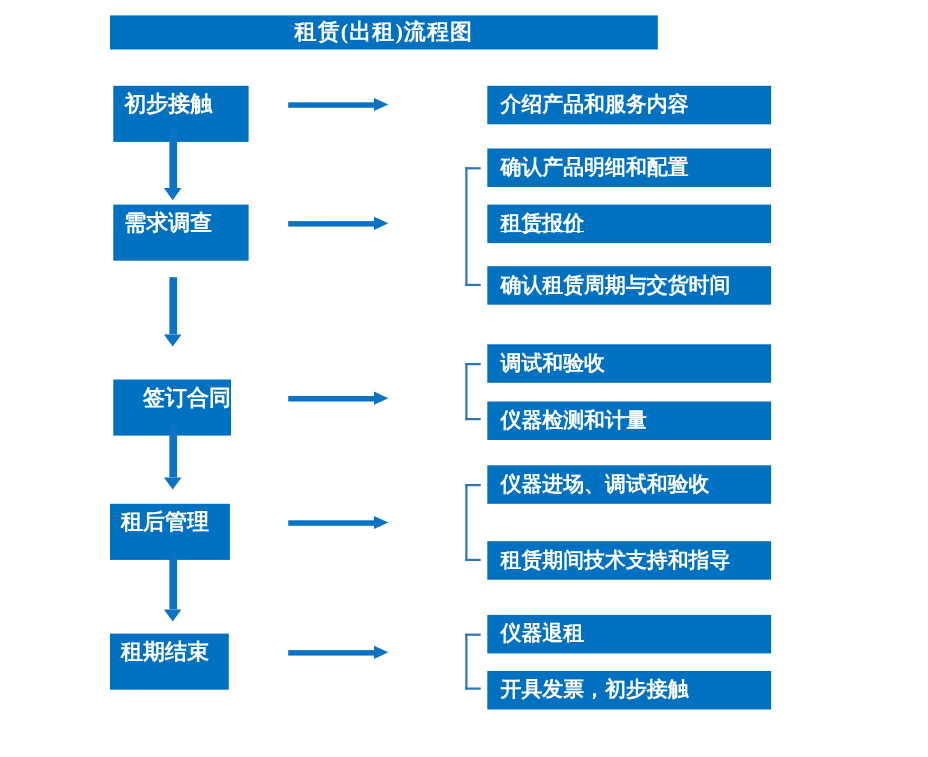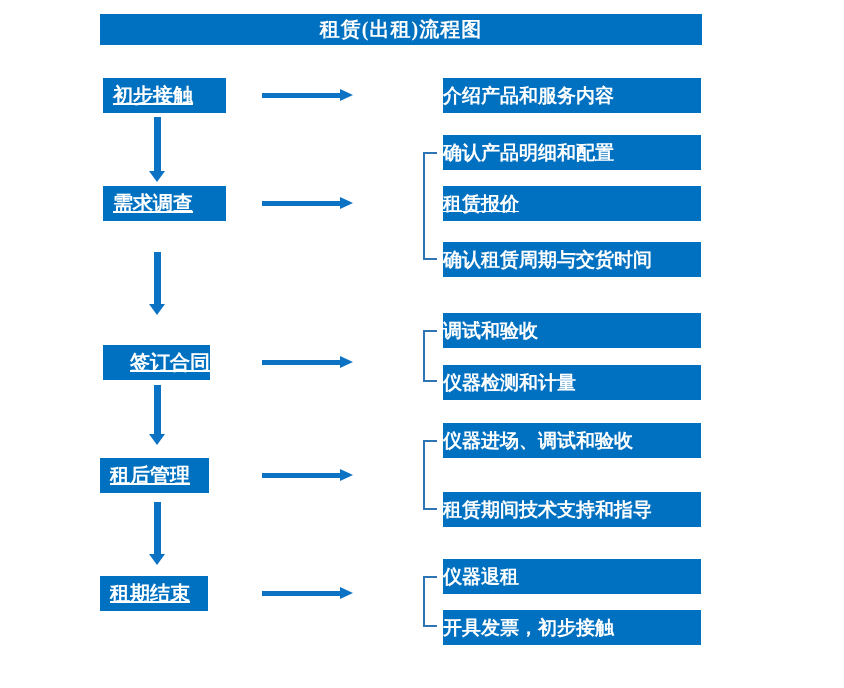--- a/index.html
+++ b/index.html
@@ -7,34 +7,34 @@
     --arrow-blue:#0B72C4;
     --bracket-blue:#2E75B6;
     --text-white:#FFFFFF;
   }
   html,body{margin:0;padding:0;background:#FFFFFF;}
   #canvas{
     position:relative;width:844px;height:688px;background:#FFFFFF;overflow:hidden;
     font-family:"Liberation Serif","DejaVu Serif",serif;
   }
   .titlebar{
-    position:absolute;left:100px;top:14px;width:602px;height:31px;
+    position:absolute;left:100px;top:14px;width:498px;height:31px;
     background:var(--box-blue);color:var(--text-white);
     font-weight:bold;font-size:20px;line-height:31px;text-align:center;
     letter-spacing:1px;
   }
   .lbox{
     position:absolute;background:var(--box-blue);color:var(--text-white);
-    font-weight:bold;font-size:20px;height:35px;line-height:35px;
-    padding-left:10px;box-sizing:border-box;white-space:nowrap;text-decoration:underline;
+    font-weight:bold;font-size:20px;height:51px;line-height:35px;
+    padding-left:10px;box-sizing:border-box;white-space:nowrap;
   }
   .rbox{
     position:absolute;left:443px;width:258px;background:var(--box-blue);
     color:var(--text-white);font-weight:bold;font-size:19px;height:35px;
-    line-height:35px;padding-left:0;box-sizing:border-box;white-space:nowrap;
+    line-height:35px;padding-left:12px;box-sizing:border-box;white-space:nowrap;
   }
   .h-arrow{position:absolute;left:262px;width:91px;height:13px;}
   .h-arrow .shaft{position:absolute;left:0;top:4px;width:79px;height:5px;background:var(--arrow-blue);}
   .h-arrow .head{
     position:absolute;right:0;top:0;width:0;height:0;
     border-top:6.5px solid transparent;border-bottom:6.5px solid transparent;
     border-left:13px solid var(--arrow-blue);
   }
   .v-arrow{position:absolute;width:17px;}
   .v-arrow .shaft{position:absolute;left:5px;top:0;width:7px;height:calc(100% - 11px);background:var(--arrow-blue);}

